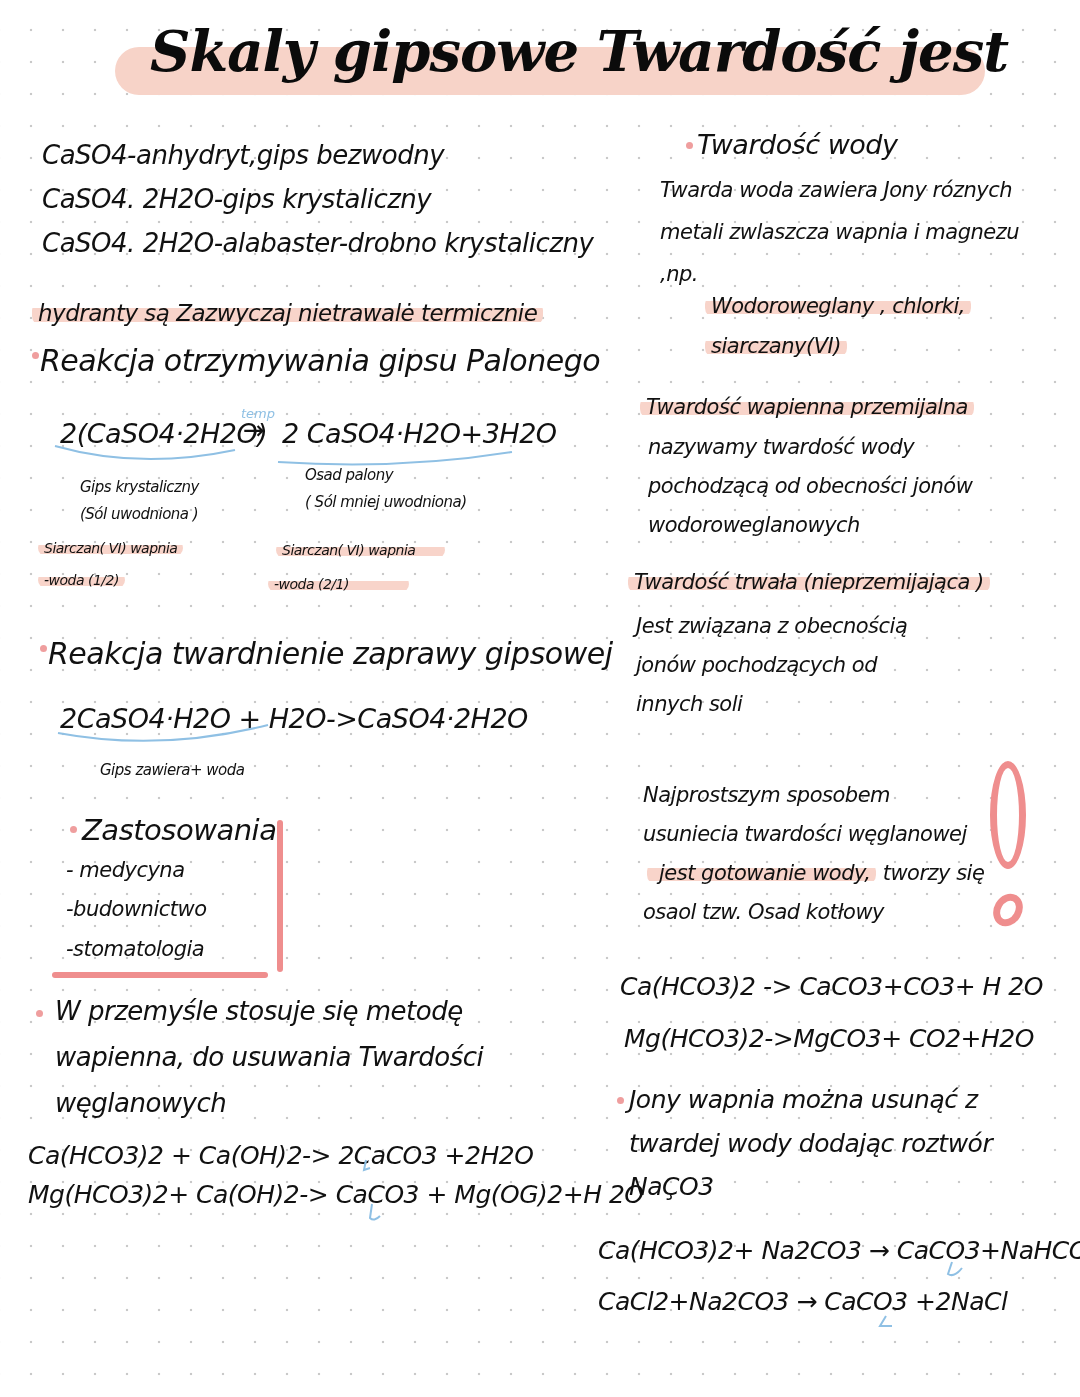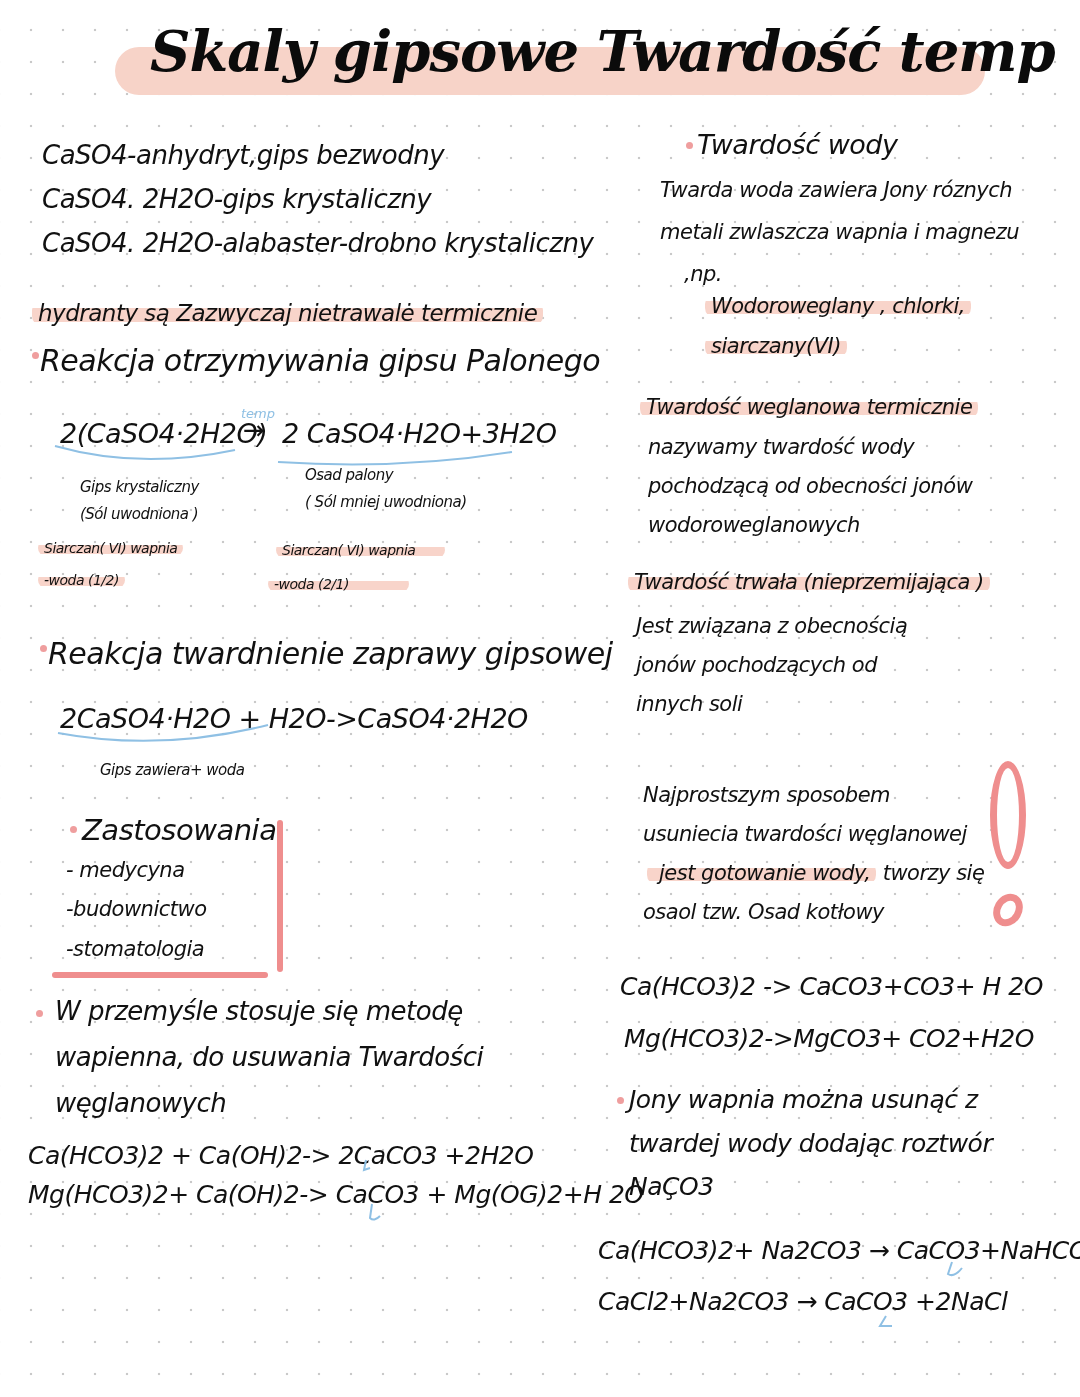--- a/index.html
+++ b/index.html
@@ -31,21 +31,21 @@
   .l4 { font-size: 14px; }
   .l5 { font-size: 15px; }
   .h1 { font-size: 30px; }
   .eq { font-size: 27px; }
   svg.overlay { position: absolute; left: 0; top: 0; }
 </style>
 </head>
 <body>
 
 <div class="title-bar"></div>
-<div class="title">Skaly gipsowe Twardość temp</div>
+<div class="title">Skaly gipsowe Twardość jest</div>
 
 <div class="abs hand l1" style="left:42px;top:140px;">CaSO4-anhydryt,gips bezwodny</div>
 <div class="abs hand l1" style="left:42px;top:184px;">CaSO4. 2H2O-gips krystaliczny</div>
 <div class="abs hand l1" style="left:42px;top:228px;">CaSO4. 2H2O-alabaster-drobno krystaliczny</div>
 
 <div class="abs hand l2 hl" style="left:32px;top:300px;">hydranty są Zazwyczaj nietrawalė termicznie</div>
 
 <span class="bullet-dot" style="left:32px;top:352px;"></span>
 <div class="abs hand h1" style="left:40px;top:343px;">Reakcja otrzymywania gipsu Palonego</div>
 
@@ -81,25 +81,25 @@
 <div class="abs hand" style="left:55px;top:996px;font-size:26px;">W przemyśle stosuje się metodę</div>
 <div class="abs hand" style="left:55px;top:1042px;font-size:26px;">wapienna, do usuwania Twardości</div>
 <div class="abs hand" style="left:55px;top:1088px;font-size:26px;">węglanowych</div>
 <div class="abs hand" style="left:28px;top:1141px;font-size:25px;">Ca(HCO3)2 + Ca(OH)2-&gt; 2CaCO3 +2H2O</div>
 <div class="abs hand" style="left:28px;top:1180px;font-size:25px;">Mg(HCO3)2+ Ca(OH)2-&gt; CaCO3 + Mg(OG)2+H 2O</div>
 
 <span class="bullet-dot" style="left:686px;top:142px;"></span>
 <div class="abs hand" style="left:697px;top:129px;font-size:27px;">Twardość wody</div>
 <div class="abs hand l3" style="left:660px;top:178px;">Twarda woda zawiera  Jony róznych</div>
 <div class="abs hand l3" style="left:660px;top:220px;">metali zwlaszcza wapnia i magnezu</div>
-<div class="abs hand l3" style="left:684px;top:262px;">,np.</div>
+<div class="abs hand l3" style="left:660px;top:262px;">,np.</div>
 <div class="abs hand l3 hl" style="left:705px;top:294px;">Wodoroweglany , chlorki,</div>
 <div class="abs hand l3 hl" style="left:705px;top:334px;">siarczany(VI)</div>
 
-<div class="abs hand l3 hl" style="left:640px;top:395px;">Twardość weglanowa termicznie</div>
+<div class="abs hand l3 hl" style="left:640px;top:395px;">Twardość wapienna przemijalna</div>
 <div class="abs hand l3" style="left:648px;top:435px;">nazywamy twardość wody</div>
 <div class="abs hand l3" style="left:648px;top:474px;">pochodzącą od obecności jonów</div>
 <div class="abs hand l3" style="left:648px;top:513px;">wodoroweglanowych</div>
 
 <div class="abs hand l3 hl" style="left:628px;top:570px;">Twardość trwała (nieprzemijająca )</div>
 <div class="abs hand l3" style="left:636px;top:614px;">Jest związana z obecnością</div>
 <div class="abs hand l3" style="left:636px;top:653px;">jonów pochodzących  od</div>
 <div class="abs hand l3" style="left:636px;top:692px;">innych soli</div>
 
 <div class="abs hand l3" style="left:643px;top:783px;">Najprostszym sposobem</div>

